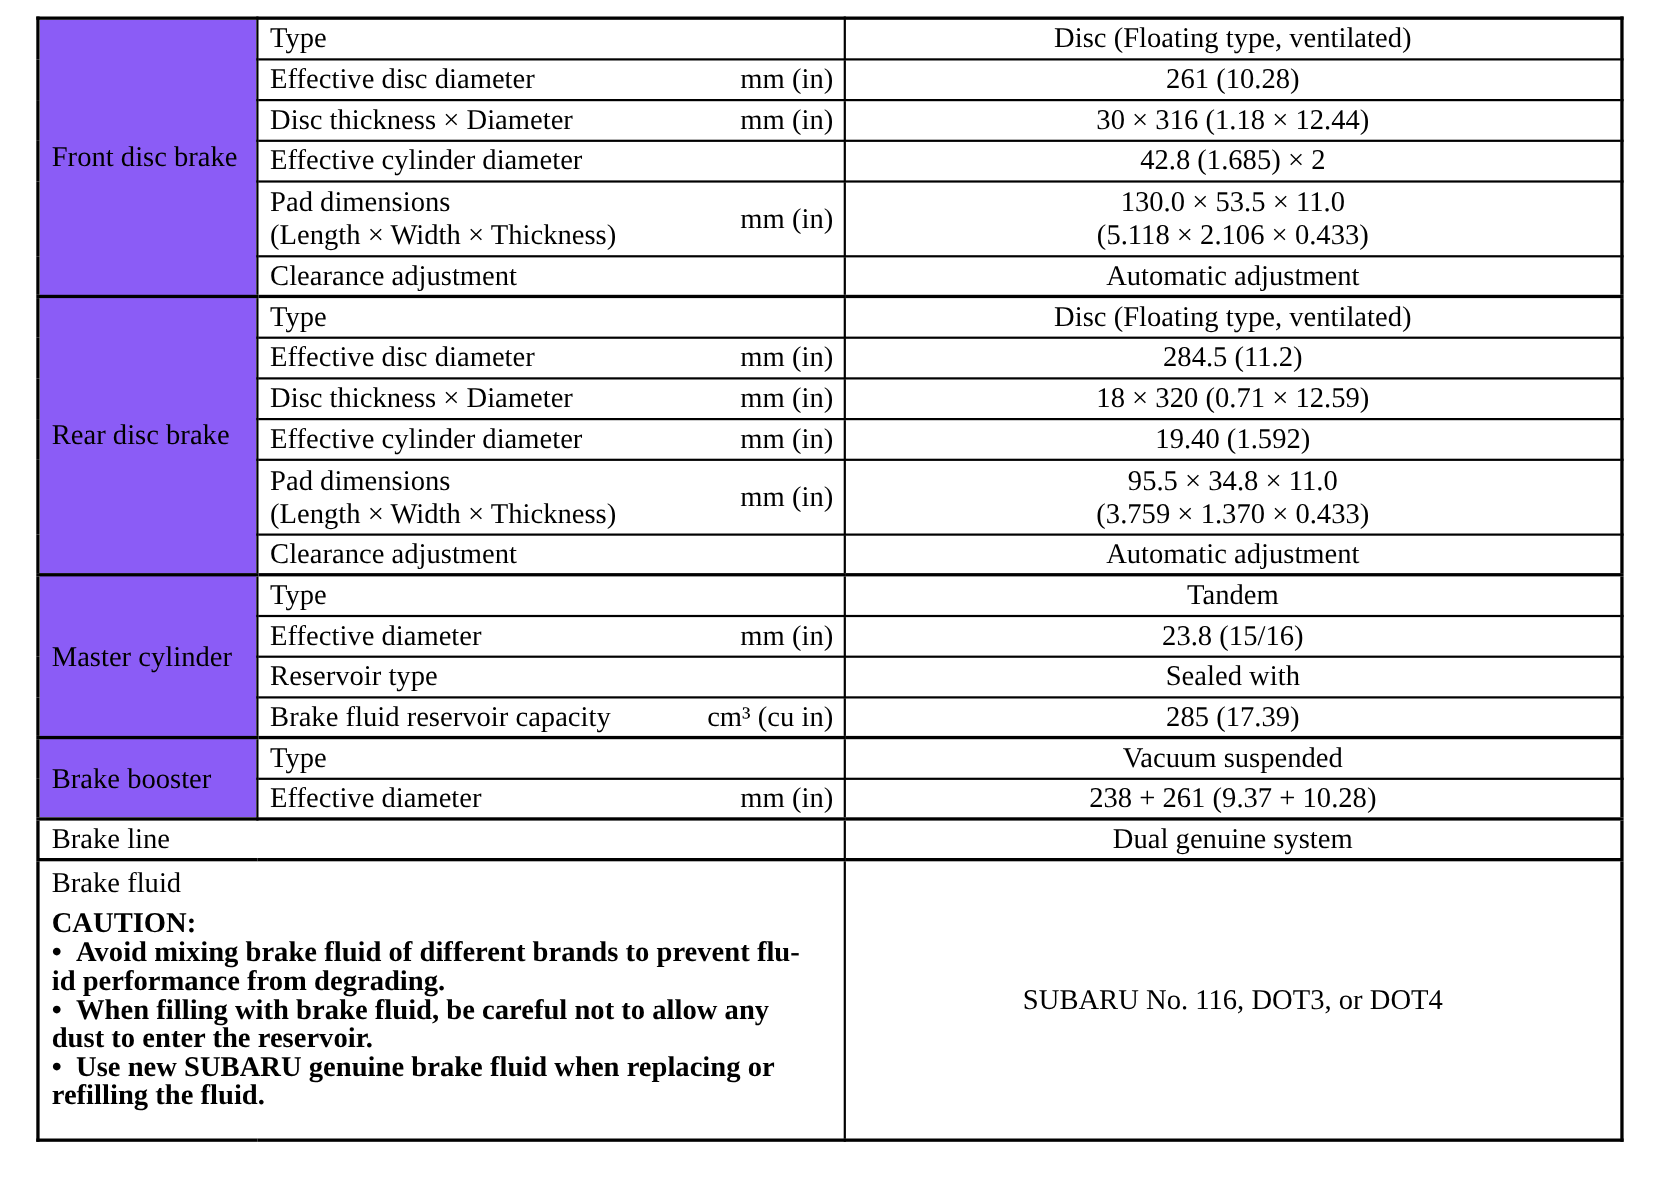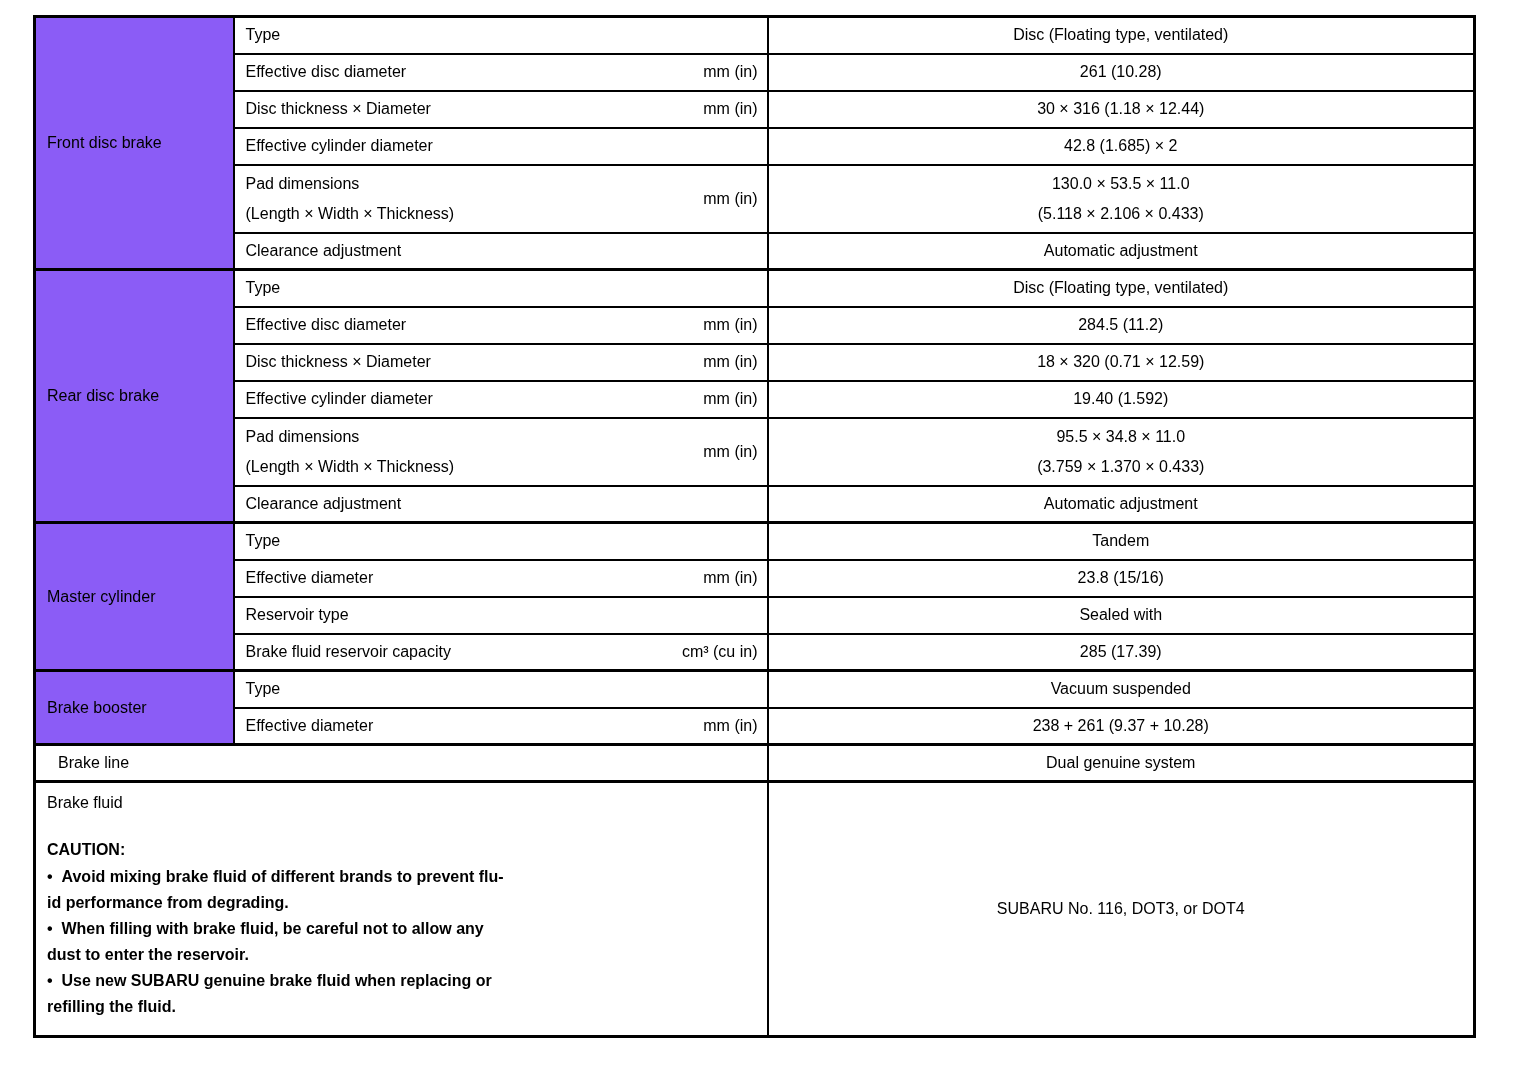--- a/index.html
+++ b/index.html
@@ -23,24 +23,25 @@
     position: absolute;
     left: 33px;
     top: 15px;
     width: 1440px;
     border-collapse: collapse;
     table-layout: fixed;
     border: 3px solid #000;
   }
   td {
     border: 2px solid #000;
-    font-size: 16px;
+    font-size: 26px;
     padding: 0;
     vertical-align: middle;
     overflow: hidden;
+    font-family: Liberation Serif, serif;
   }
   tr.h1 { height: 37px; }
   tr.h2 { height: 68px; }
   tr.hfluid { height: 255px; }
   tr.sec-start td { border-top: 3px solid #000; }
 
   td.group-cell {
     padding-left: 11px;
     text-align: left;
     background: #8b5cf6;
@@ -61,35 +62,35 @@
     white-space: nowrap;
     padding-left: 8px;
   }
   td.value-cell {
     text-align: center;
     white-space: pre-line;
     line-height: 30px;
     background: #fff;
   }
   td.brakeline-cell {
-    padding-left: 22px;
+    padding-left: 11px;
     text-align: left;
   }
   td.fluid-cell {
     vertical-align: top;
     padding: 5px 8px 0 11px;
   }
   .fluid-label {
     line-height: 29px;
     font-weight: normal;
   }
   .caution-title {
     font-weight: bold;
     line-height: 29px;
-    margin-top: 18px;
+    margin-top: 7px;
   }
   .caution-item {
     font-weight: bold;
     white-space: pre-line;
     line-height: 26px;
   }
 </style>
 </head>
 <body>
 

